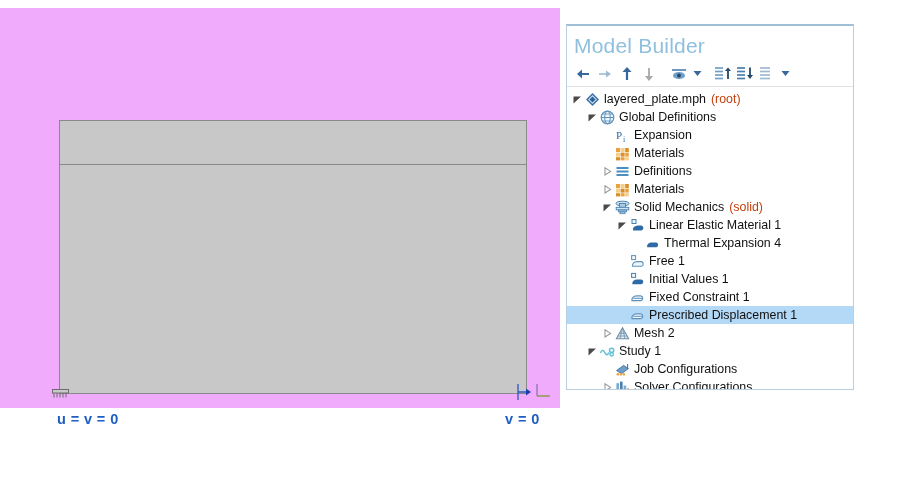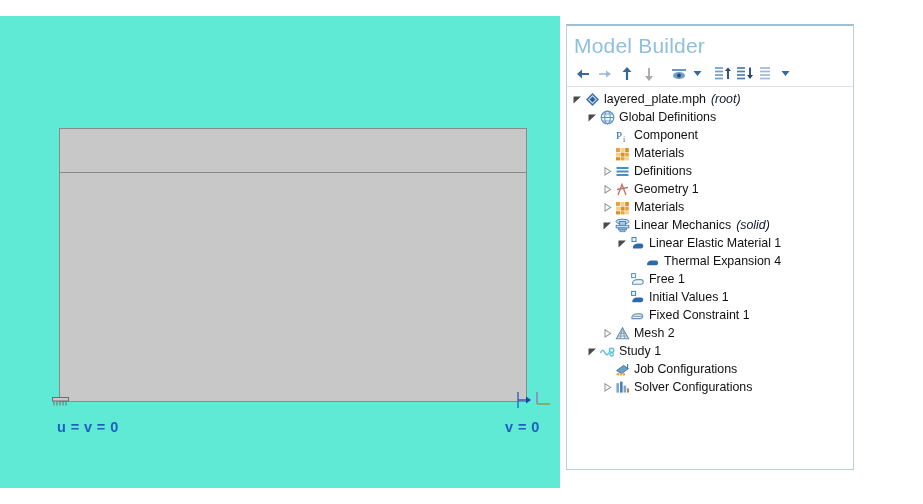--- a/index.html
+++ b/index.html
@@ -12,24 +12,24 @@
     height: 504px;
     position: relative;
     overflow: hidden;
     font-family: "Liberation Sans", sans-serif;
     -webkit-font-smoothing: antialiased;
   }
 
   
   #graphics-area {
     position: absolute;
-    left: 0; top: 16px;
+    left: 0; top: 8px;
     width: 560px;
-    height: 472px;
-    background: #5eead4;
+    height: 400px;
+    background: #f0abfc;
   }
 
   .plate {
     position: absolute;
     left: 59px;
     top: 112px;
     width: 468px;
     height: 274px;
     box-sizing: border-box;
   }
@@ -85,21 +85,21 @@
   }
   .constraint-label.left  { left: 57px;  top: 403px; }
   .constraint-label.right { left: 481px; top: 403px; margin-left: 24px; }
 
   
   #model-builder {
     position: absolute;
     left: 566px;
     top: 24px;
     width: 288px;
-    height: 446px;
+    height: 366px;
     box-sizing: border-box;
     background: #ffffff;
     border: 1px solid #b9cfe0;
     border-top: 2px solid #9fc0d6;
     overflow: hidden;
   }
   .mb-title {
     color: #8fc0de;
     font-size: 21px;
     padding: 8px 0 2px 7px;
@@ -154,23 +154,22 @@
     width: 17px;
     min-width: 17px;
     height: 17px;
     display: flex;
     align-items: center;
     justify-content: center;
     margin-right: 3px;
   }
   .node-label { line-height: 18px; }
   .node-sub {
-    font-style: italic;
     margin-left: 5px;
-    color: #0f172a;
+    color: #c2410c;
   }
   .ind0 { margin-left: 0px; }
   .ind1 { margin-left: 15px; }
   .ind2 { margin-left: 30px; }
   .ind3 { margin-left: 45px; }
   .ind4 { margin-left: 60px; }
   svg { display: block; }
 </style>
 </head>
 <body>
@@ -336,21 +335,21 @@
       </div>
       <div class="tree-row">
         <div class="ind2"></div>
         <div class="twisty"></div>
         <div class="node-icon">
           <svg width="15" height="15" viewBox="0 0 15 15">
             <text x="1" y="11" font-family="Liberation Serif, serif" font-size="11" fill="#2f6aa8">P</text>
             <text x="8" y="13.5" font-family="Liberation Serif, serif" font-size="8" fill="#2f6aa8">i</text>
           </svg>
         </div>
-        <span class="node-label">Component</span>
+        <span class="node-label">Expansion</span>
       </div>
       <div class="tree-row">
         <div class="ind2"></div>
         <div class="twisty"></div>
         <div class="node-icon">
           <svg width="15" height="15" viewBox="0 0 15 15">
             <rect x="1" y="2" width="4" height="4" fill="#e8a33d"></rect>
             <rect x="5.6" y="2" width="4" height="4" fill="#f5cf8a"></rect>
             <rect x="10.2" y="2" width="3.6" height="4" fill="#d98f26"></rect>
             <rect x="1" y="6.6" width="4" height="4" fill="#f5cf8a"></rect>
@@ -383,35 +382,20 @@
       </div>
       <div class="tree-row">
         <div class="ind2"></div>
         <div class="twisty">
           <svg width="9" height="9" viewBox="0 0 9 9">
             <path d="M2 0.8 L7.6 4.4 L2 8 Z" fill="none" stroke="#9a9a9a" stroke-width="1.1"></path>
           </svg>
         </div>
         <div class="node-icon">
           <svg width="15" height="15" viewBox="0 0 15 15">
-            <path d="M3 13 L7 2.5 L11 13" fill="none" stroke="#c4746a" stroke-width="1.4"></path>
-            <line x1="2" y1="7.5" x2="13" y2="5.5" stroke="#c4746a" stroke-width="1.4"></line>
-          </svg>
-        </div>
-        <span class="node-label">Geometry 1</span>
-      </div>
-      <div class="tree-row">
-        <div class="ind2"></div>
-        <div class="twisty">
-          <svg width="9" height="9" viewBox="0 0 9 9">
-            <path d="M2 0.8 L7.6 4.4 L2 8 Z" fill="none" stroke="#9a9a9a" stroke-width="1.1"></path>
-          </svg>
-        </div>
-        <div class="node-icon">
-          <svg width="15" height="15" viewBox="0 0 15 15">
             <rect x="1" y="2" width="4" height="4" fill="#e8a33d"></rect>
             <rect x="5.6" y="2" width="4" height="4" fill="#f5cf8a"></rect>
             <rect x="10.2" y="2" width="3.6" height="4" fill="#d98f26"></rect>
             <rect x="1" y="6.6" width="4" height="4" fill="#f5cf8a"></rect>
             <rect x="5.6" y="6.6" width="4" height="4" fill="#d98f26"></rect>
             <rect x="10.2" y="6.6" width="3.6" height="4" fill="#e8a33d"></rect>
             <rect x="1" y="11.2" width="4" height="3.2" fill="#d98f26"></rect>
             <rect x="5.6" y="11.2" width="4" height="3.2" fill="#e8a33d"></rect>
             <rect x="10.2" y="11.2" width="3.6" height="3.2" fill="#f5cf8a"></rect>
           </svg>
@@ -427,21 +411,21 @@
         </div>
         <div class="node-icon">
           <svg width="17" height="15" viewBox="0 0 17 15">
             <ellipse cx="8.5" cy="3.5" rx="6.5" ry="2.3" fill="#cfe3f2" stroke="#4a7fae" stroke-width="1"></ellipse>
             <rect x="5.5" y="3.5" width="6" height="4" fill="#a9cce4" stroke="#4a7fae" stroke-width="0.9"></rect>
             <rect x="2.2" y="7.3" width="12.6" height="2.6" fill="#cfe3f2" stroke="#4a7fae" stroke-width="0.9"></rect>
             <rect x="4.5" y="10" width="8" height="1.9" fill="#a9cce4" stroke="#4a7fae" stroke-width="0.8"></rect>
             <rect x="6" y="12" width="5" height="1.7" fill="#cfe3f2" stroke="#4a7fae" stroke-width="0.8"></rect>
           </svg>
         </div>
-        <span class="node-label">Linear Mechanics</span>
+        <span class="node-label">Solid Mechanics</span>
         <span class="node-sub">(solid)</span>
       </div>
       <div class="tree-row">
         <div class="ind3"></div>
         <div class="twisty">
           <svg width="9" height="9" viewBox="0 0 9 9">
             <path d="M0.5 1.5 L8 1.5 L0.5 8.5 Z" fill="#4a4a4a"></path>
           </svg>
         </div>
         <div class="node-icon">
@@ -487,20 +471,31 @@
       <div class="tree-row">
         <div class="ind3"></div>
         <div class="twisty"></div>
         <div class="node-icon">
           <svg width="15" height="15" viewBox="0 0 15 15">
             <path d="M2 10.6 a4.7 3.8 0 0 1 4.7-4.7 h4.1 a2.4 2.4 0 0 1 0 4.7 z" fill="#f2f7fb" stroke="#5e92bd" stroke-width="1.2"></path>
             <line x1="3.4" y1="8.3" x2="12" y2="8.3" stroke="#5e92bd" stroke-width="1"></line>
           </svg>
         </div>
         <span class="node-label">Fixed Constraint 1</span>
+      </div>
+      <div class="tree-row selected">
+        <div class="ind3"></div>
+        <div class="twisty"></div>
+        <div class="node-icon">
+          <svg width="15" height="15" viewBox="0 0 15 15">
+            <path d="M2 10.6 a4.7 3.8 0 0 1 4.7-4.7 h4.1 a2.4 2.4 0 0 1 0 4.7 z" fill="#f2f7fb" stroke="#5e92bd" stroke-width="1.2"></path>
+            <line x1="3.4" y1="8.3" x2="12" y2="8.3" stroke="#5e92bd" stroke-width="1"></line>
+          </svg>
+        </div>
+        <span class="node-label">Prescribed Displacement 1</span>
       </div>
       <div class="tree-row">
         <div class="ind2"></div>
         <div class="twisty">
           <svg width="9" height="9" viewBox="0 0 9 9">
             <path d="M2 0.8 L7.6 4.4 L2 8 Z" fill="none" stroke="#9a9a9a" stroke-width="1.1"></path>
           </svg>
         </div>
         <div class="node-icon">
           <svg width="15" height="15" viewBox="0 0 15 15">

